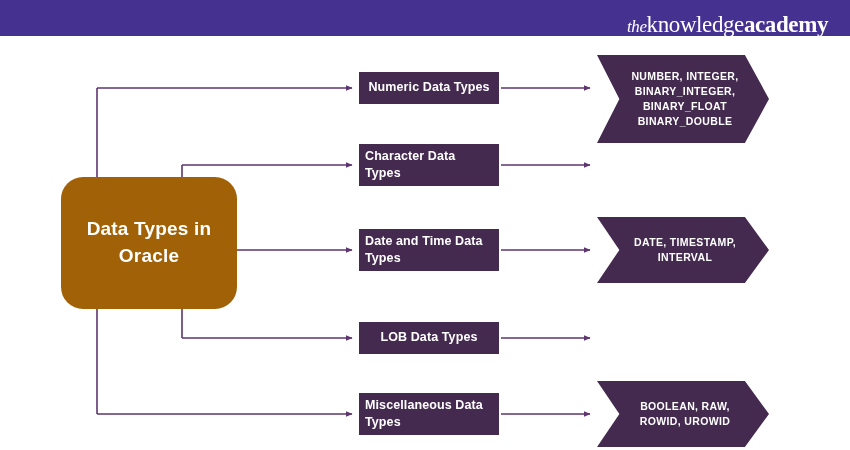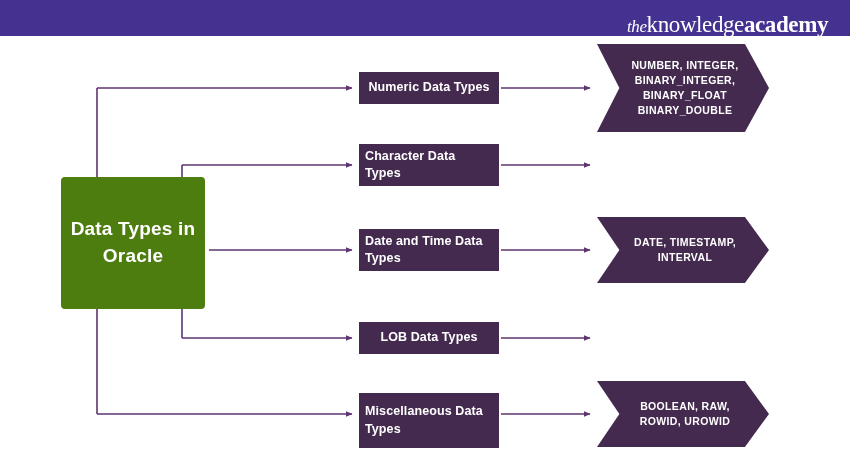--- a/index.html
+++ b/index.html
@@ -54,24 +54,24 @@
     left: 0; top: 0;
     width: 850px;
     height: 414px;
   }
 
   
   #root-node {
     position: absolute;
     left: 61px;
     top: 141px;
-    width: 144px;
+    width: 176px;
     height: 132px;
-    background: #4d7c0f;
-    border-radius: 4px;
+    background: #a16207;
+    border-radius: 22px;
     display: flex;
     align-items: center;
     justify-content: center;
     box-sizing: border-box;
   }
   #root-node .root-label {
     color: #ffffff;
     font-size: 19px;
     font-weight: bold;
     text-align: center;
@@ -180,26 +180,26 @@
     <div class="cat-label">Character Data
 Types</div>
   </div>
   <div class="cat-box" style="top:193px;height:42px;">
     <div class="cat-label">Date and Time
 Data Types</div>
   </div>
   <div class="cat-box" style="top:286px;height:32px;">
     <div class="cat-label">LOB Data Types</div>
   </div>
-  <div class="cat-box" style="top:357px;height:55px;">
+  <div class="cat-box" style="top:357px;height:42px;">
     <div class="cat-label">Miscellaneous
 Data Types</div>
   </div>
 
-  <div class="chev" style="top:8px;height:88px;align-items:center;">
+  <div class="chev" style="top:19px;height:88px;align-items:center;">
     <div class="chev-label">NUMBER, INTEGER,
 BINARY_INTEGER,
 BINARY_FLOAT
 BINARY_DOUBLE</div>
   </div>
   <div class="chev" style="top:181px;height:66px;">
     <div class="chev-label">DATE, TIMESTAMP,
 INTERVAL</div>
   </div>
   <div class="chev" style="top:345px;height:66px;">

